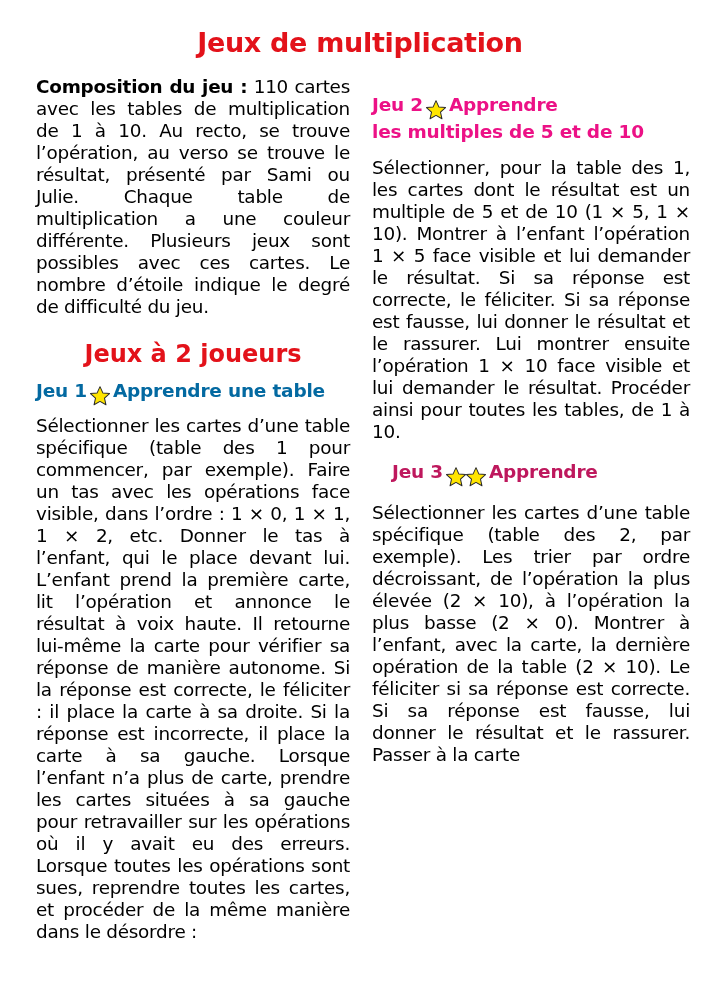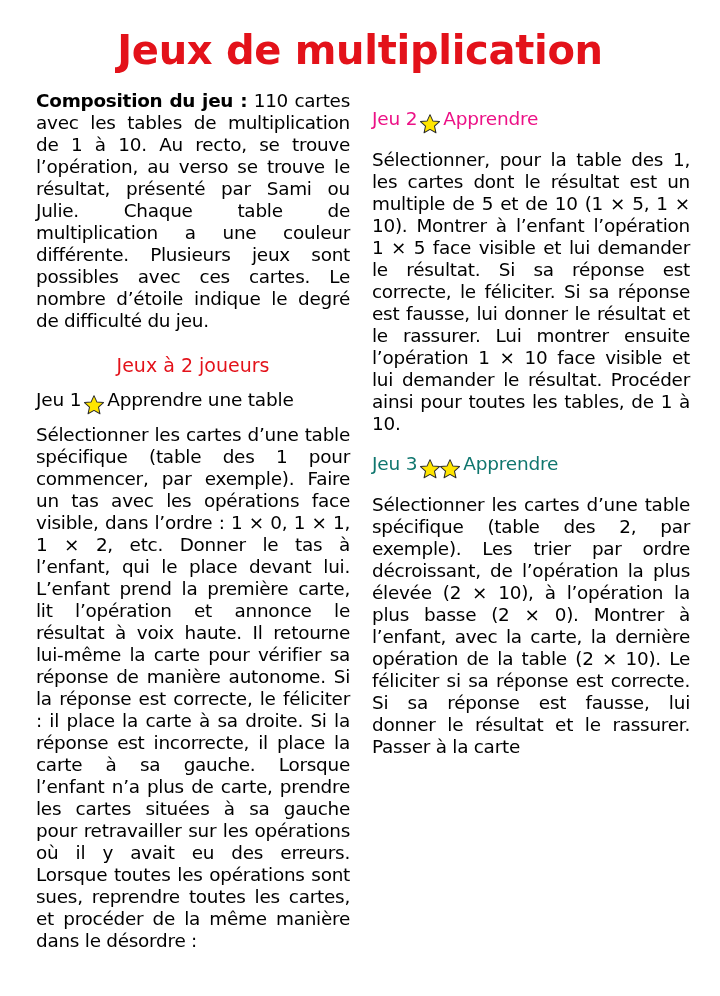--- a/index.html
+++ b/index.html
@@ -23,21 +23,21 @@
     box-sizing: border-box;
     padding: 0;
     position: relative;
   }
 
   
   .page-title {
     text-align: center;
     color: #e3121a;
     font-weight: bold;
-    font-size: 40px;
+    font-size: 27px;
     letter-spacing: -0.3px;
     margin: 0;
     padding: 28px 0 0 0;
     line-height: 1.1;
     font-family: "DejaVu Sans", sans-serif;
   }
 
   
   .columns {
     display: flex;
@@ -68,39 +68,39 @@
     word-spacing: 0px;
     hyphens: manual;
   }
 
   .lead-label { font-weight: bold; }
 
   
   .section-title {
     text-align: center;
     color: #e3121a;
-    font-weight: normal;
-    font-size: 19px;
+    font-weight: bold;
+    font-size: 24px;
     margin: 22px 0 12px 0;
     line-height: 1.2;
     font-family: "DejaVu Sans", sans-serif;
   }
 
   .game-heading {
-    font-weight: normal;
+    font-weight: bold;
     font-size: 18.5px;
     line-height: 22px;
     margin: 0 0 8px 0;
     font-family: "DejaVu Sans", sans-serif;
     letter-spacing: -0.2px;
   }
   .game-heading .hd-line { display: block; }
-  .game-heading.olive  { color: #000000; }
+  .game-heading.olive  { color: #0369a1; }
   .game-heading.magenta{ color: #ec1186; }
-  .game-heading.cyan   { color: #0f766e; }
+  .game-heading.cyan   { color: #be185d; margin-left: 20px; }
 
   .game-heading .stars {
     display: inline-block;
     vertical-align: -4px;
     margin: 0 3px;
     white-space: nowrap;
   }
   .star-svg { display: inline-block; vertical-align: middle; margin: 0 -1px; }
 
   .spacer-18 { height: 18px; }
@@ -132,20 +132,21 @@
 
     <div class="col col-right">
 
 
       <div class="spacer-18"></div>
 
       <h3 class="game-heading magenta">
         <span class="hd-line"><span>Jeu 2</span><span class="stars"><svg class="star-svg" width="22" height="22" viewBox="0 0 24 24">
                 <polygon points="12,1.8 15.1,8.6 22.4,9.4 16.9,14.4 18.5,21.6 12,17.9 5.5,21.6 7.1,14.4 1.6,9.4 8.9,8.6" fill="#ffe500" stroke="#2b2b2b" stroke-width="1.1" stroke-linejoin="round"></polygon>
               </svg></span><span>Apprendre</span></span>
+        <span class="hd-line">les multiples de 5 et de 10</span>
       </h3>
 
       <div class="spacer-6"></div>
 
       <p class="body">Sélectionner, pour la table des 1, les cartes dont le résultat est un multiple de 5 et de 10 (1 × 5, 1 × 10). Montrer à l’enfant l’opération 1 × 5 face visible et lui demander le résultat. Si sa réponse est correcte, le féliciter. Si sa réponse est fausse, lui donner le résultat et le rassurer. Lui montrer ensuite l’opération 1 × 10 face visible et lui demander le résultat. Procéder ainsi pour toutes les tables, de 1 à 10.</p>
 
       <div class="spacer-18"></div>
 
       <h3 class="game-heading cyan">
         <span class="hd-line"><span>Jeu 3</span><span class="stars"><svg class="star-svg" width="22" height="22" viewBox="0 0 24 24">

